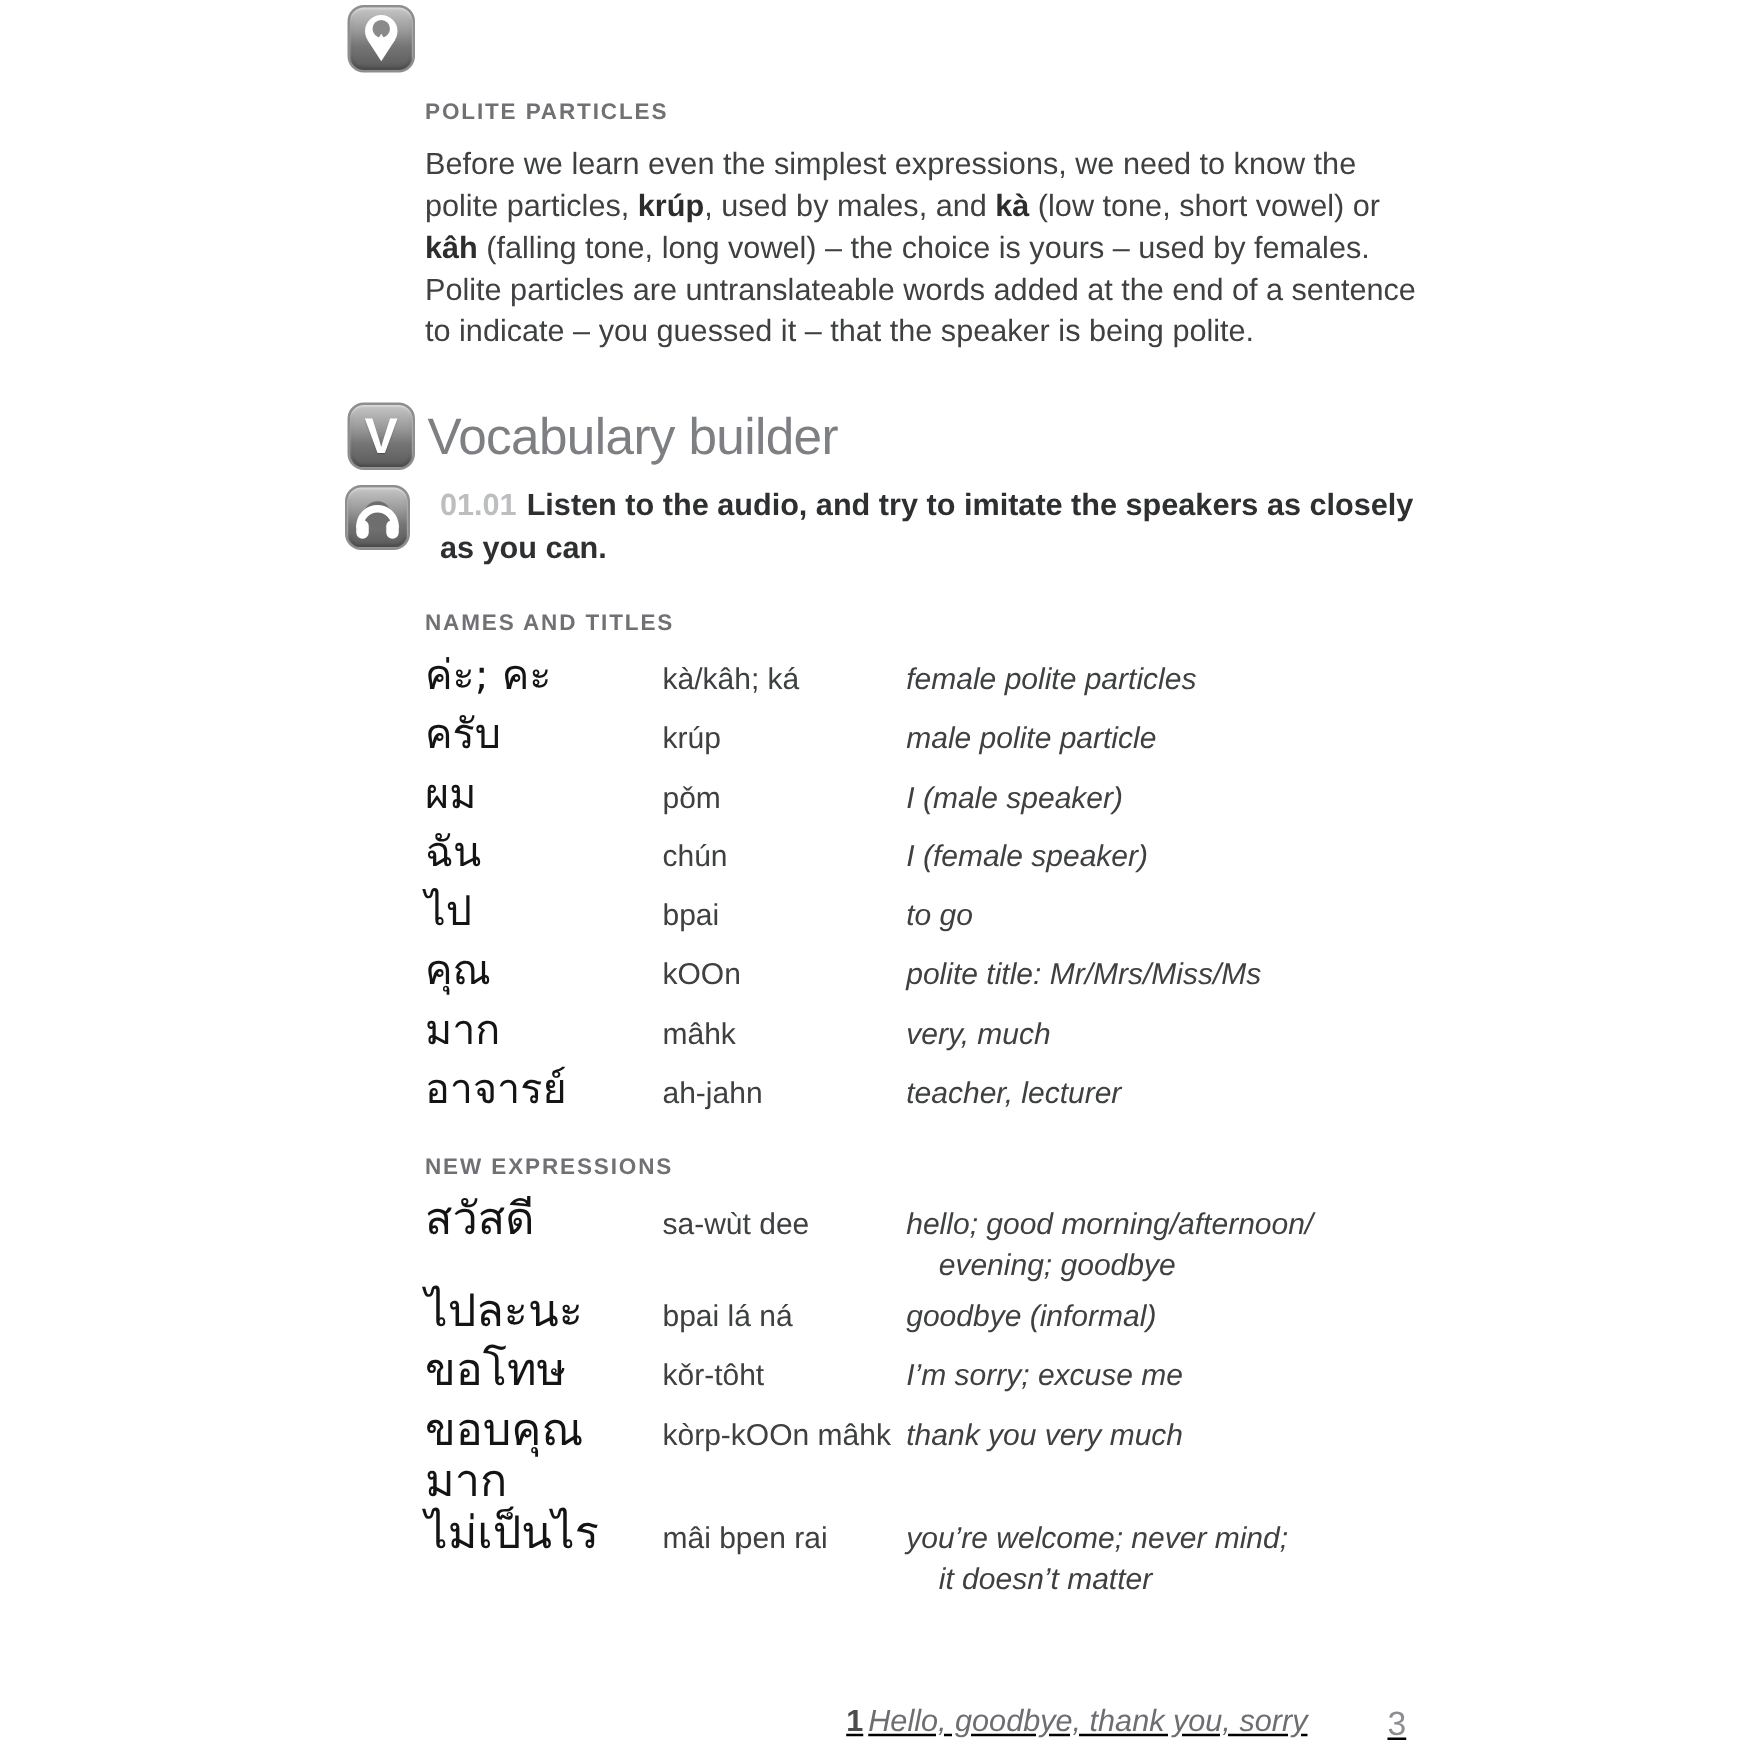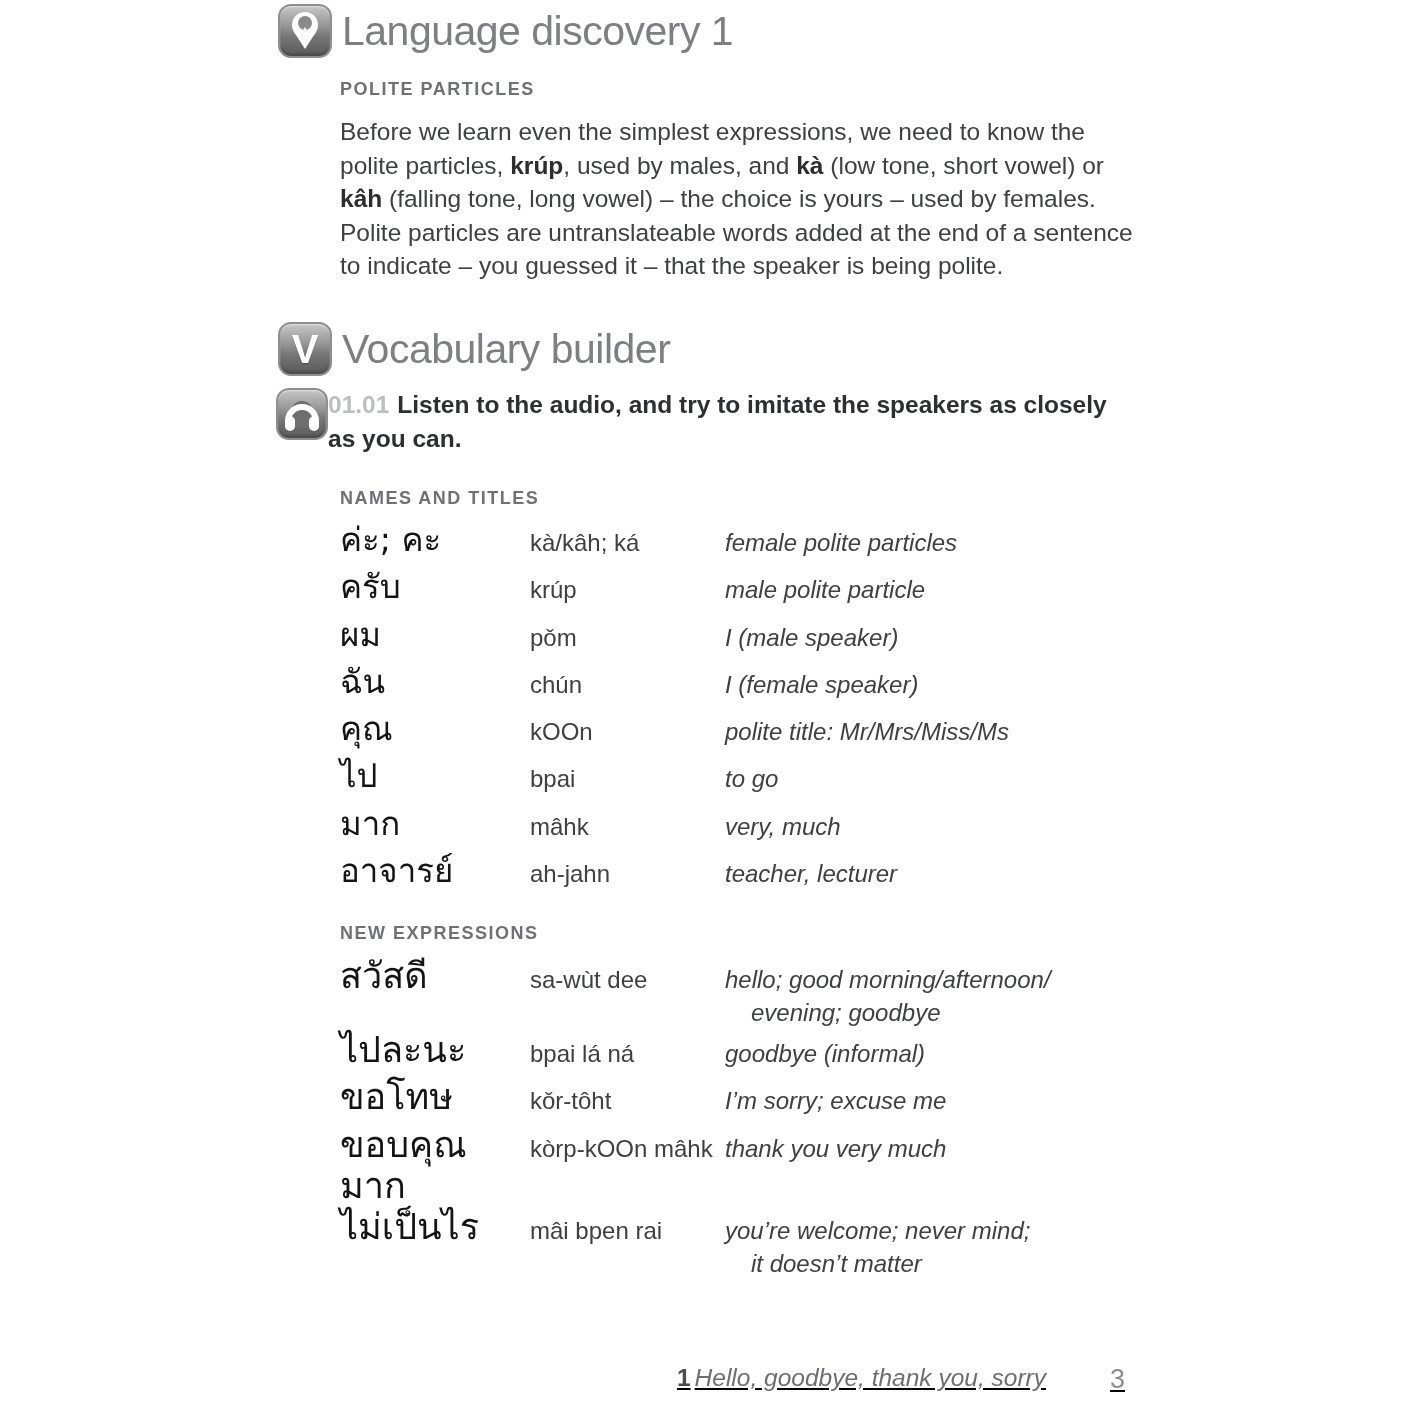--- a/index.html
+++ b/index.html
@@ -40,21 +40,21 @@
   }
 
   
   .intro {
     position:absolute; left:340px; top:115px; width:800px;
     font-size:24.5px; line-height:33.5px; color:#3f4042;
   }
   .intro b { color:#2d2d2f; }
 
   
-  .audio-row { position:absolute; left:276px; top:388px; display:flex; gap:0; align-items:flex-start; }
+  .audio-row { position:absolute; left:276px; top:388px; display:flex; gap:24px; align-items:flex-start; }
   .audio-text { width:800px; font-size:24.5px; line-height:34px; font-weight:bold; color:#2e2f31; }
   .audio-num { color:#bcbec0; margin-right:8px; }
 
   
   .vtable { position:absolute; left:340px; width:800px; }
   .vrow {
     display:grid; grid-template-columns:190px 195px 1fr;
     align-items:baseline; min-height:47.3px;
   }
   .thai {
@@ -84,21 +84,20 @@
 
   <div class="big-header" style="top:4px;">
     <div class="sq-icon">
       <svg width="40" height="44" viewBox="0 0 40 44">
         <circle cx="20" cy="16" r="13" fill="#ffffff"></circle>
         <polygon points="9,23 31,23 20,40" fill="#ffffff"></polygon>
         <circle cx="20" cy="14" r="7" fill="#8a8a8a"></circle>
         <path d="M20 18 q4 5 0 9 q-4 -4 0 -9" fill="#ffffff"></path>
       </svg>
     </div>
-    <div class="big-title">Language discovery 1</div>
   </div>
 
   <div class="caps-head" style="top:79px;">POLITE PARTICLES</div>
   <p class="intro"><span>Before we learn even the simplest expressions, we need to know the polite particles, </span><b>krúp</b><span>, used by males, and </span><b>kà</b><span> (low tone, short vowel) or </span><b>kâh</b><span> (falling tone, long vowel) – the choice is yours – used by females. Polite particles are untranslateable words added at the end of a sentence to indicate – you guessed it – that the speaker is being polite.</span></p>
 
   <div class="big-header" style="top:322px;">
     <div class="sq-icon">
       <span class="v-letter">V</span>
     </div>
     <div class="big-title">Vocabulary builder</div>
@@ -133,28 +132,28 @@
       <div class="thai">ผม</div>
       <div class="translit">pǒm</div>
       <div class="meaning">I (male speaker)</div>
     </div>
     <div class="vrow">
       <div class="thai">ฉัน</div>
       <div class="translit">chún</div>
       <div class="meaning">I (female speaker)</div>
     </div>
     <div class="vrow">
+      <div class="thai">ไป</div>
+      <div class="translit">bpai</div>
+      <div class="meaning">to go</div>
+    </div>
+    <div class="vrow">
       <div class="thai">คุณ</div>
       <div class="translit">kOOn</div>
       <div class="meaning">polite title: Mr/Mrs/Miss/Ms</div>
-    </div>
-    <div class="vrow">
-      <div class="thai">ไป</div>
-      <div class="translit">bpai</div>
-      <div class="meaning">to go</div>
     </div>
     <div class="vrow">
       <div class="thai">มาก</div>
       <div class="translit">mâhk</div>
       <div class="meaning">very, much</div>
     </div>
     <div class="vrow">
       <div class="thai">อาจารย์</div>
       <div class="translit">ah-jahn</div>
       <div class="meaning">teacher, lecturer</div>

